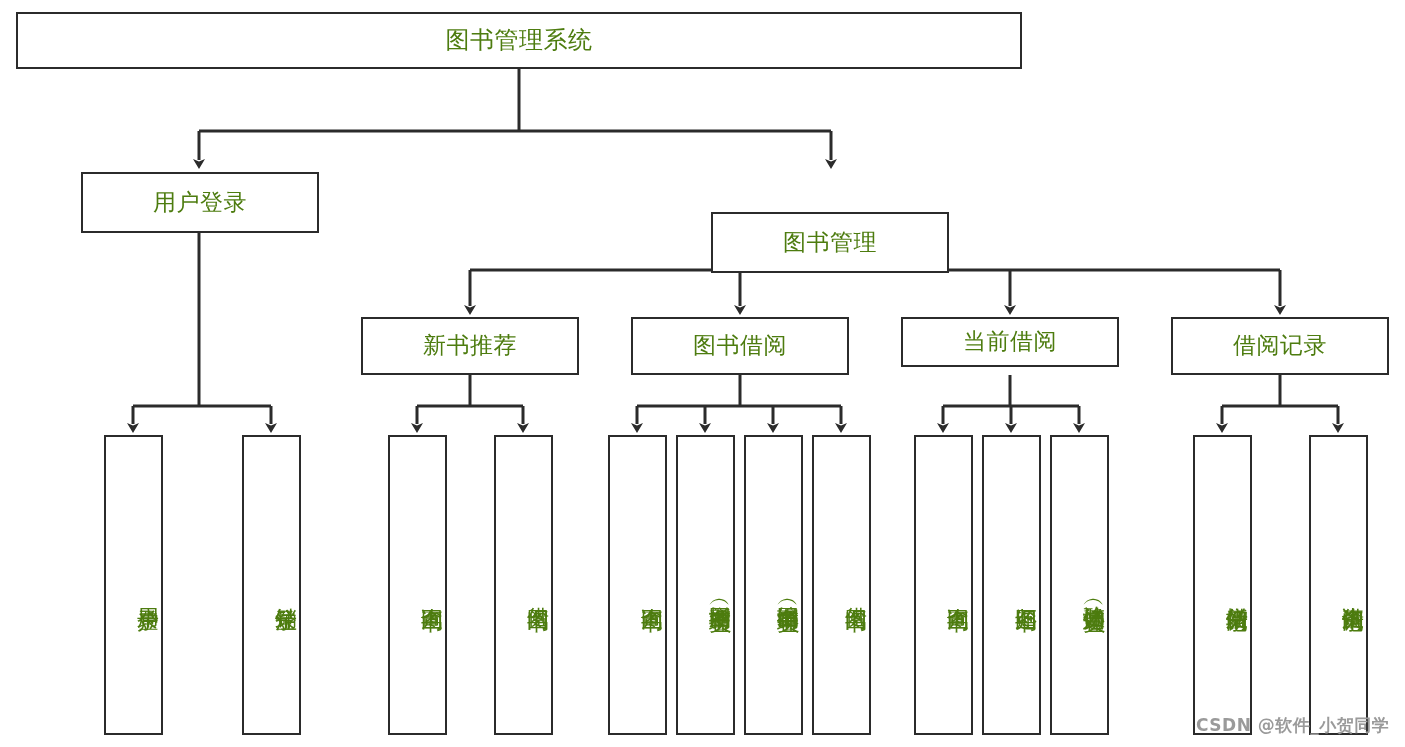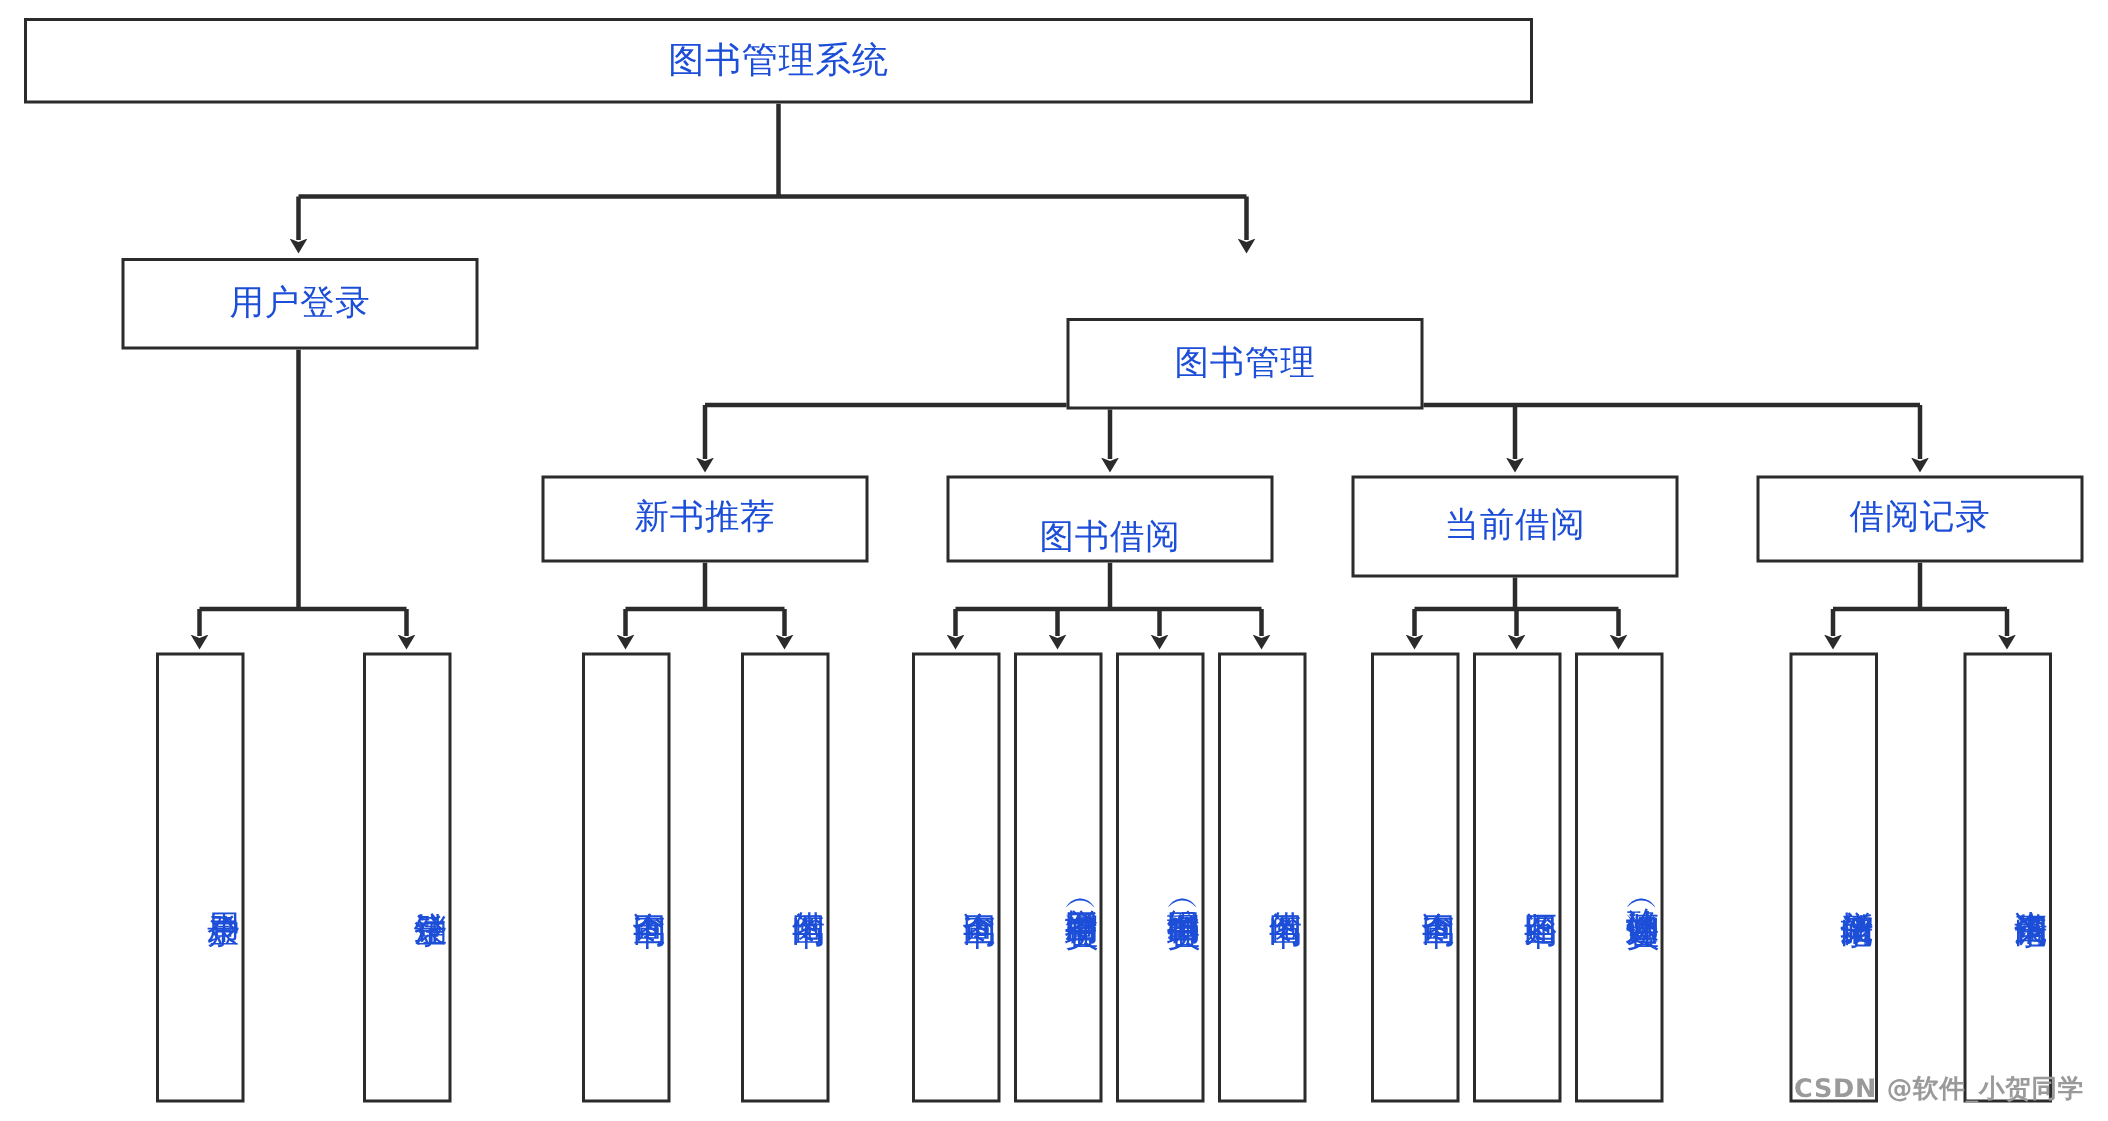--- a/index.html
+++ b/index.html
@@ -24,21 +24,21 @@
     top: 0;
     width: 1405px;
     height: 747px;
     pointer-events: none;
   }
   .node {
     position: absolute;
     box-sizing: border-box;
     border: 2px solid #2b2b2b;
     background: #ffffff;
-    color: #1d4ed8;
+    color: #4d7c0f;
     display: flex;
     align-items: center;
     justify-content: center;
     text-align: center;
     z-index: 2;
   }
   .node-h {
     font-size: 23px;
     line-height: 1.2;
     letter-spacing: 0.5px;
@@ -131,24 +131,24 @@
   <div class="node node-h" style="left:81px; top:172px; width:238px; height:61px;">
     <span>用户登录</span>
   </div>
   <div class="node node-h" style="left:711px; top:172px; width:238px; height:61px;margin-top:40px;">
     <span>图书管理</span>
   </div>
 
   <div class="node node-h" style="left:361px; top:317px; width:218px; height:58px;">
     <span>新书推荐</span>
   </div>
-  <div class="node node-h" style="left:631px; top:317px; width:218px; height:58px;align-items:flex-end;">
+  <div class="node node-h" style="left:631px; top:317px; width:218px; height:58px;">
     <span>图书借阅</span>
   </div>
-  <div class="node node-h" style="left:901px; top:317px; width:218px; height:68px;">
+  <div class="node node-h" style="left:901px; top:317px; width:218px; height:50px;">
     <span>当前借阅</span>
   </div>
   <div class="node node-h" style="left:1171px; top:317px; width:218px; height:58px;">
     <span>借阅记录</span>
   </div>
 
   <div class="node node-v" style="left:104px; top:435px; width:59px; height:300px;">
     <span>用户登录</span>
   </div>
   <div class="node node-v" style="left:242px; top:435px; width:59px; height:300px;">

